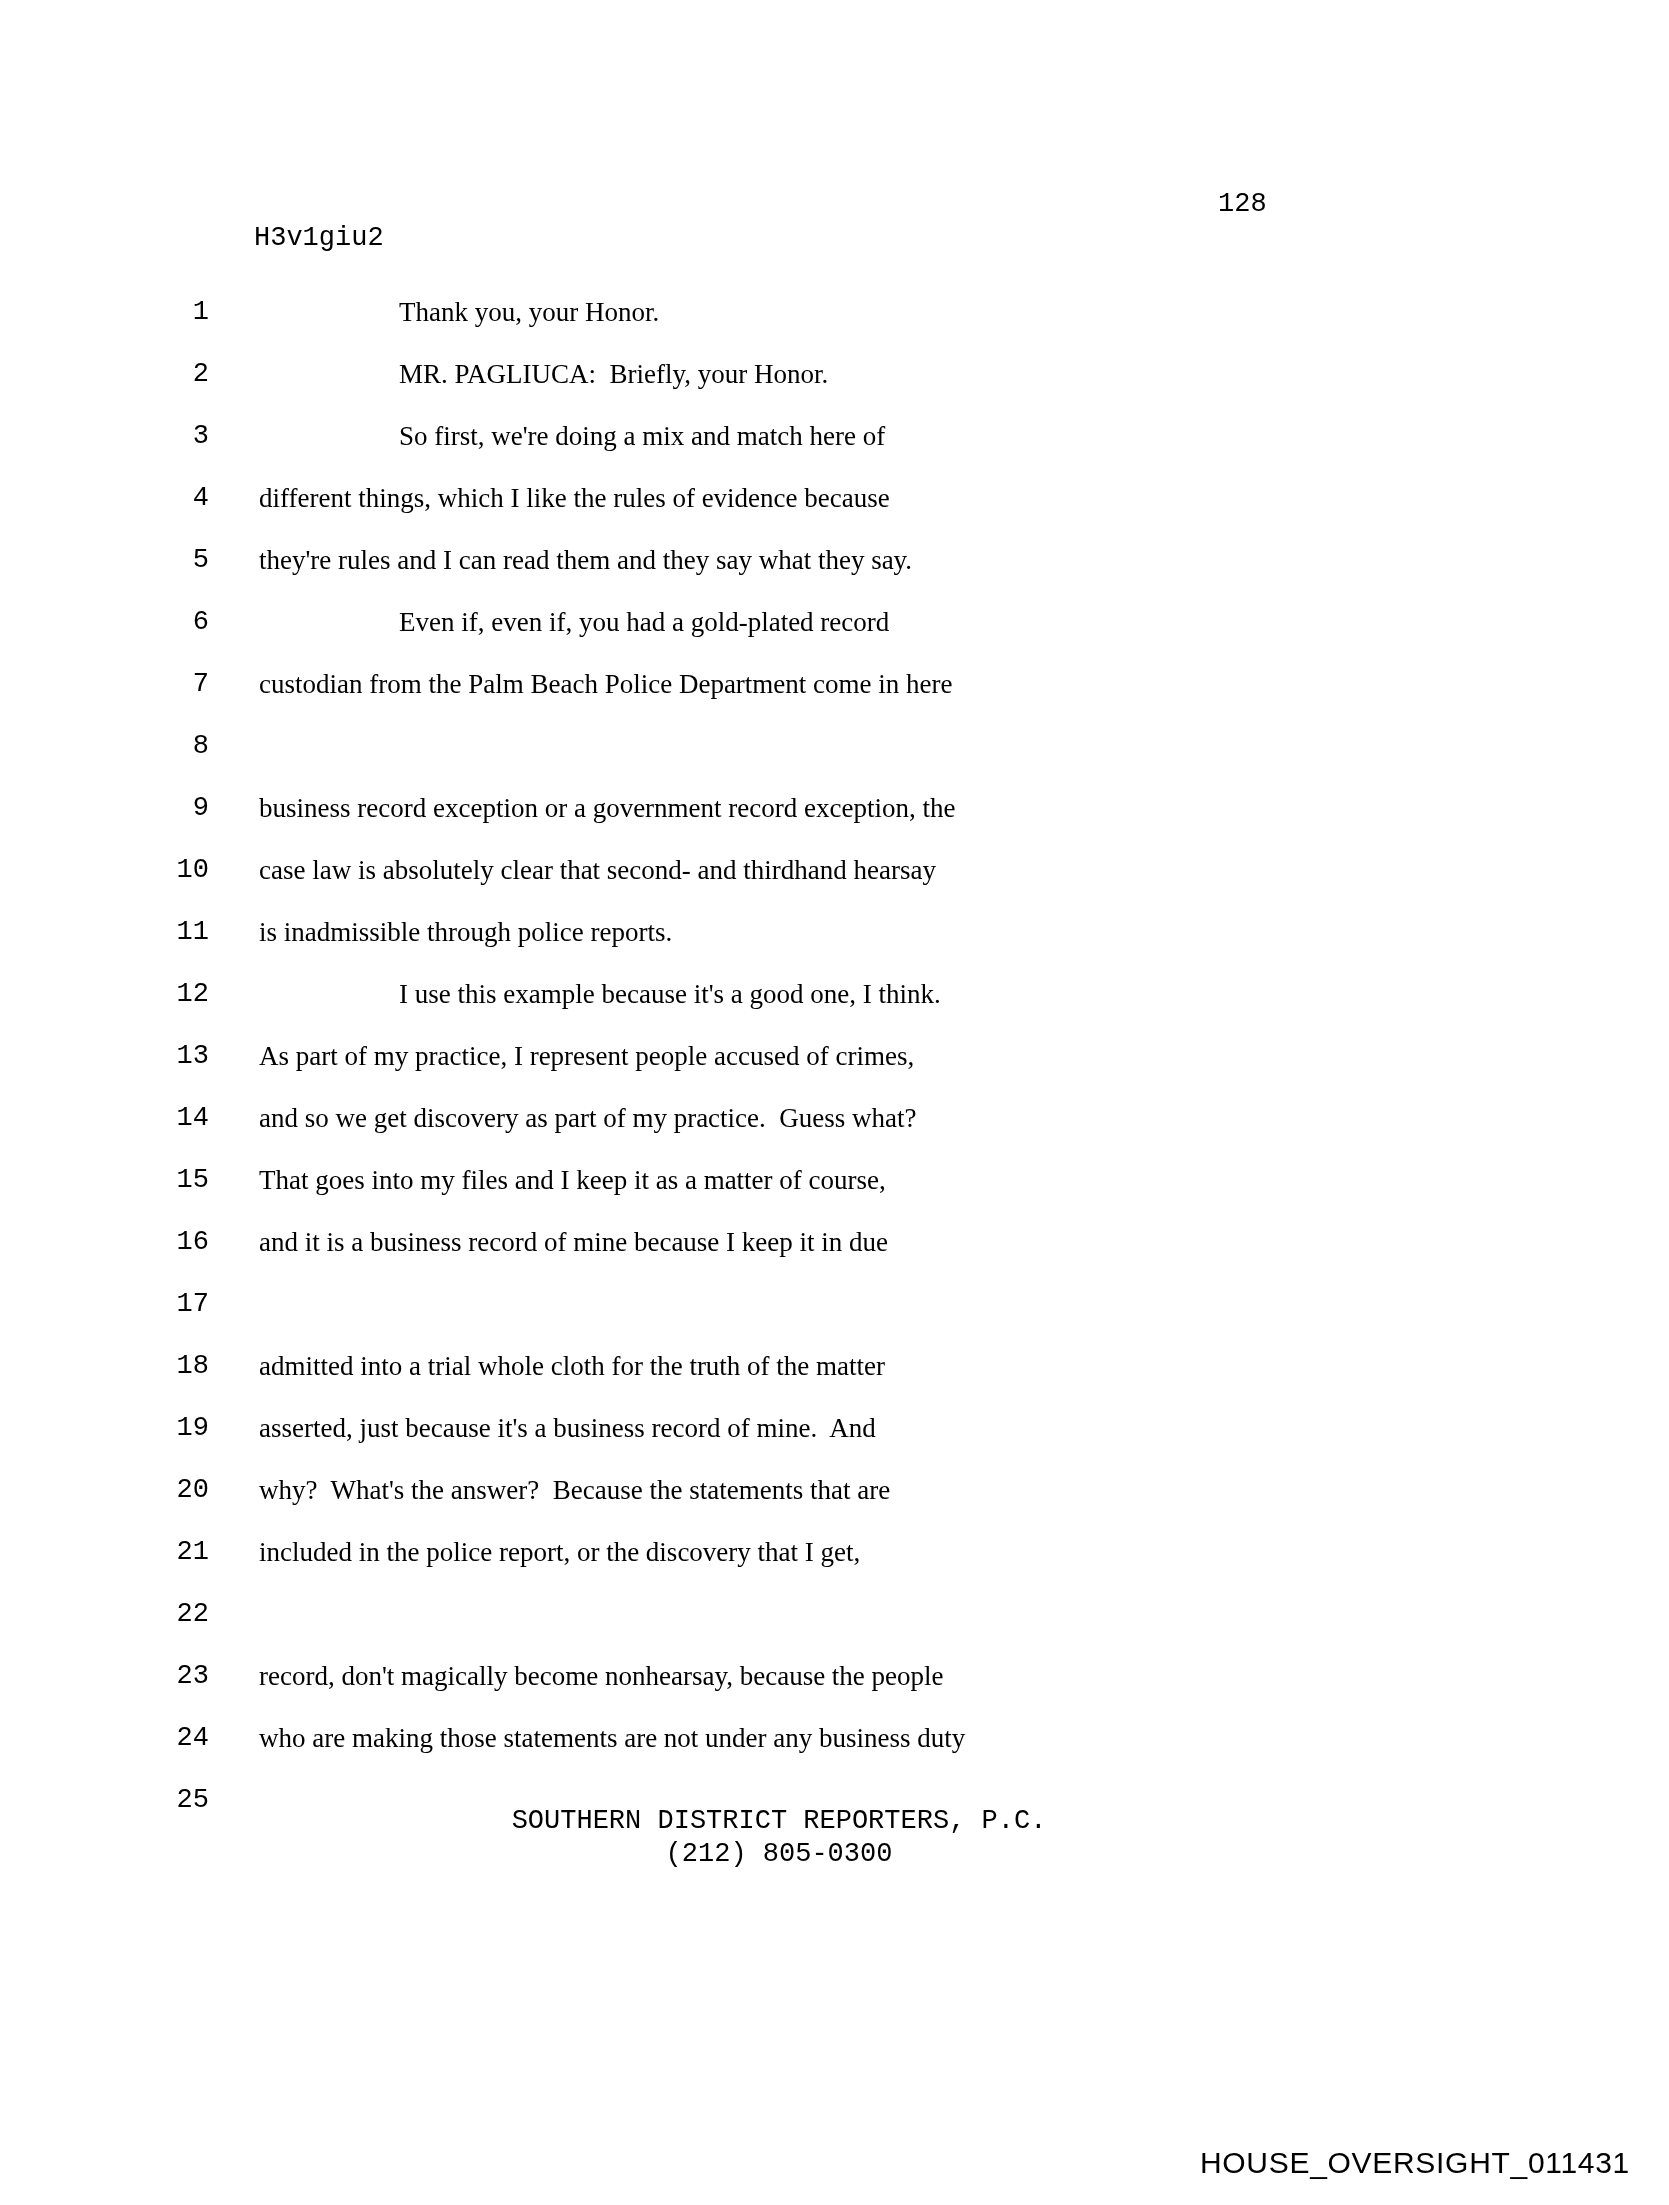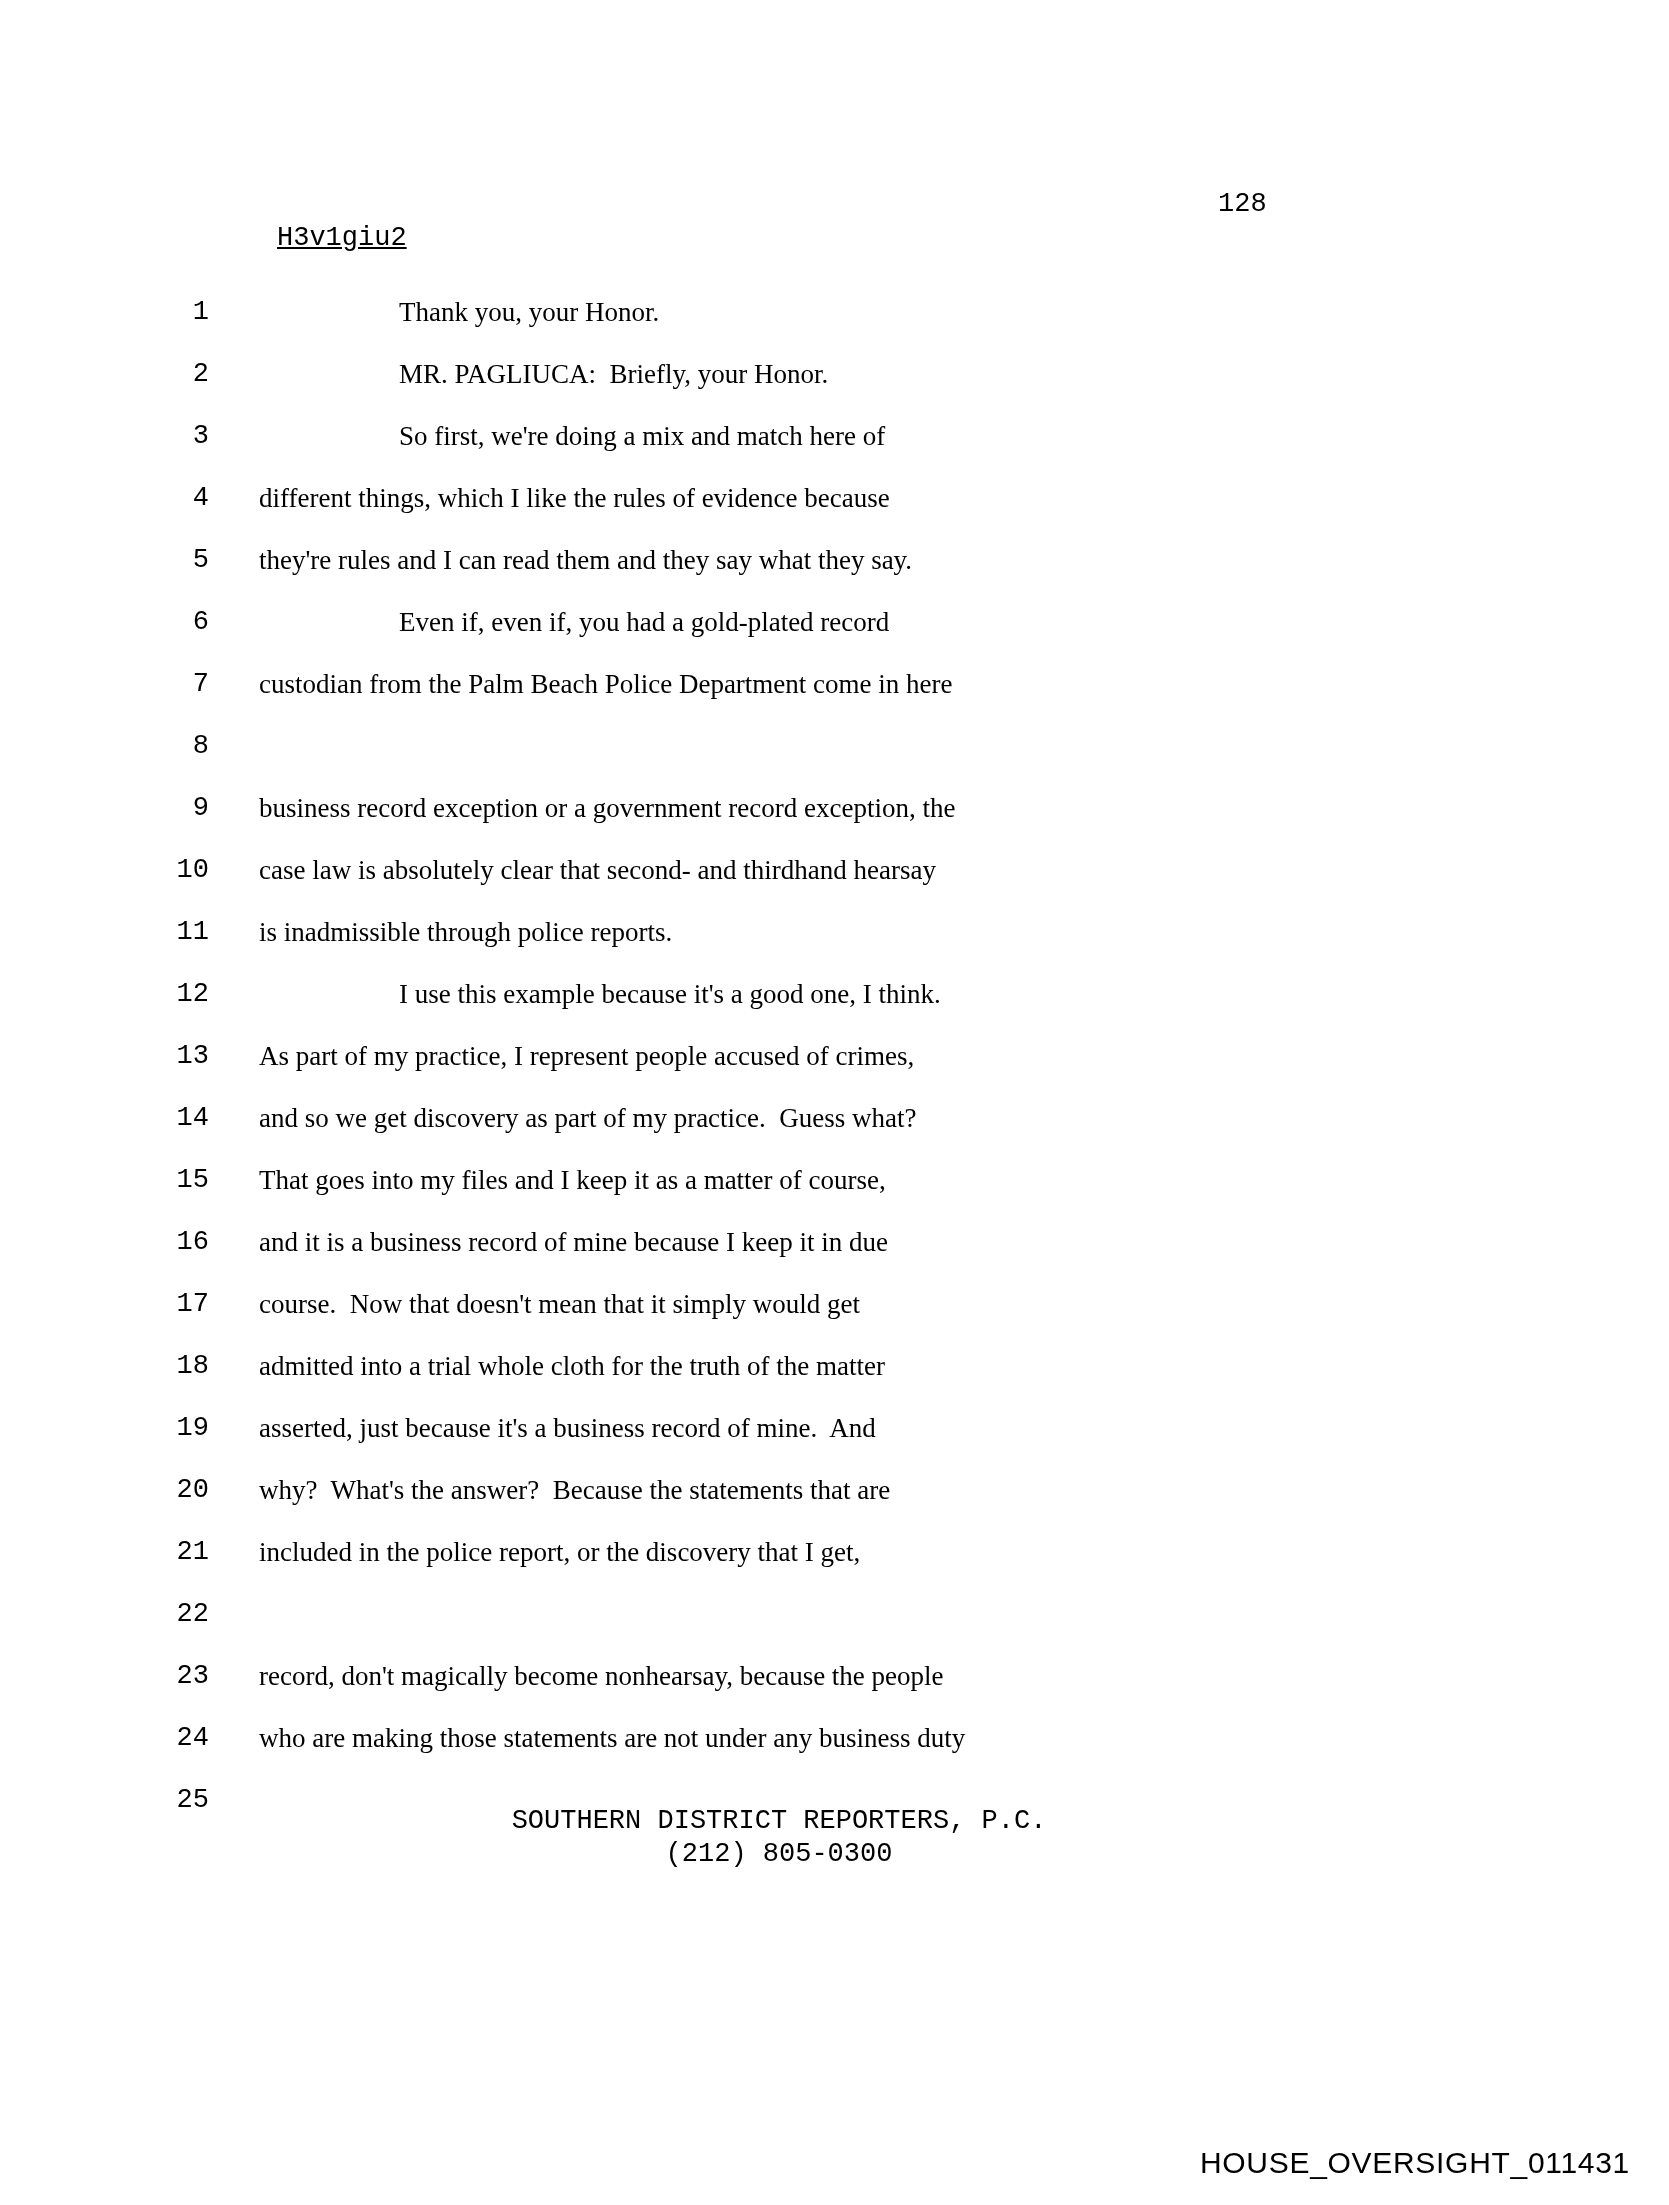--- a/index.html
+++ b/index.html
@@ -19,23 +19,22 @@
   .page-number {
     position: absolute;
     top: 189px;
     left: 1218px;
     font-size: 27px;
     letter-spacing: 0px;
   }
   .header-id {
     position: absolute;
     top: 223px;
-    left: 277px;
+    left: 254px;
     font-size: 27px;
-    text-decoration: underline;
   }
   .lines {
     position: absolute;
     top: 281px;
     left: 0;
     width: 1375px;
   }
   .line-row {
     display: flex;
     height: 62px;
@@ -142,21 +141,20 @@
       <div class="line-row">
         <span class="line-num">15</span>
         <span class="line-text">That goes into my files and I keep it as a matter of course,</span>
       </div>
       <div class="line-row">
         <span class="line-num">16</span>
         <span class="line-text">and it is a business record of mine because I keep it in due</span>
       </div>
       <div class="line-row">
         <span class="line-num">17</span>
-        <span class="line-text">course.  Now that doesn't mean that it simply would get</span>
       </div>
       <div class="line-row">
         <span class="line-num">18</span>
         <span class="line-text">admitted into a trial whole cloth for the truth of the matter</span>
       </div>
       <div class="line-row">
         <span class="line-num">19</span>
         <span class="line-text">asserted, just because it's a business record of mine.  And</span>
       </div>
       <div class="line-row">

